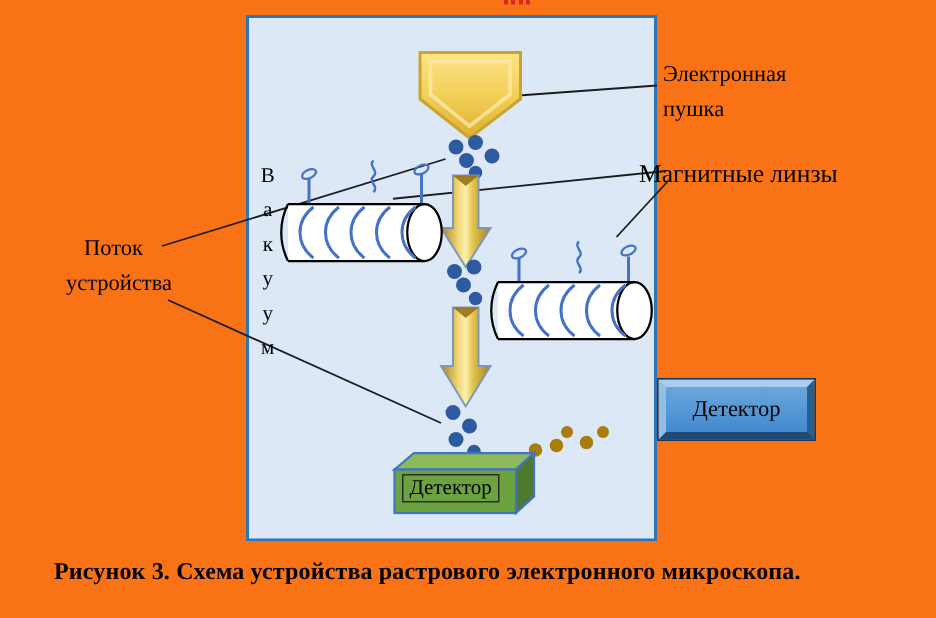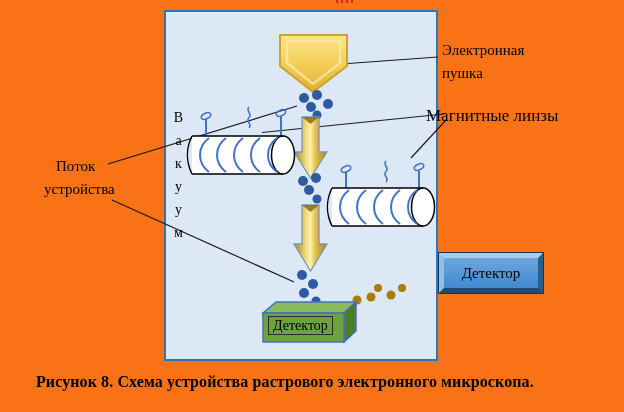--- a/index.html
+++ b/index.html
@@ -175,15 +175,15 @@
   <div class="lbl lbl-beam">Поток устройства</div>
 
   <div class="lbl lbl-vacuum">Вакуум</div>
 
   <div class="detector">
     <span>Детектор</span>
   </div>
 
   <div class="sample-label">Детектор</div>
 
-  <div class="caption">Рисунок 8.  Схема устройства растрового электронного микроскопа.</div>
+  <div class="caption">Рисунок 3.  Схема устройства растрового электронного микроскопа.</div>
 
 </div>
 
 </body></html>

